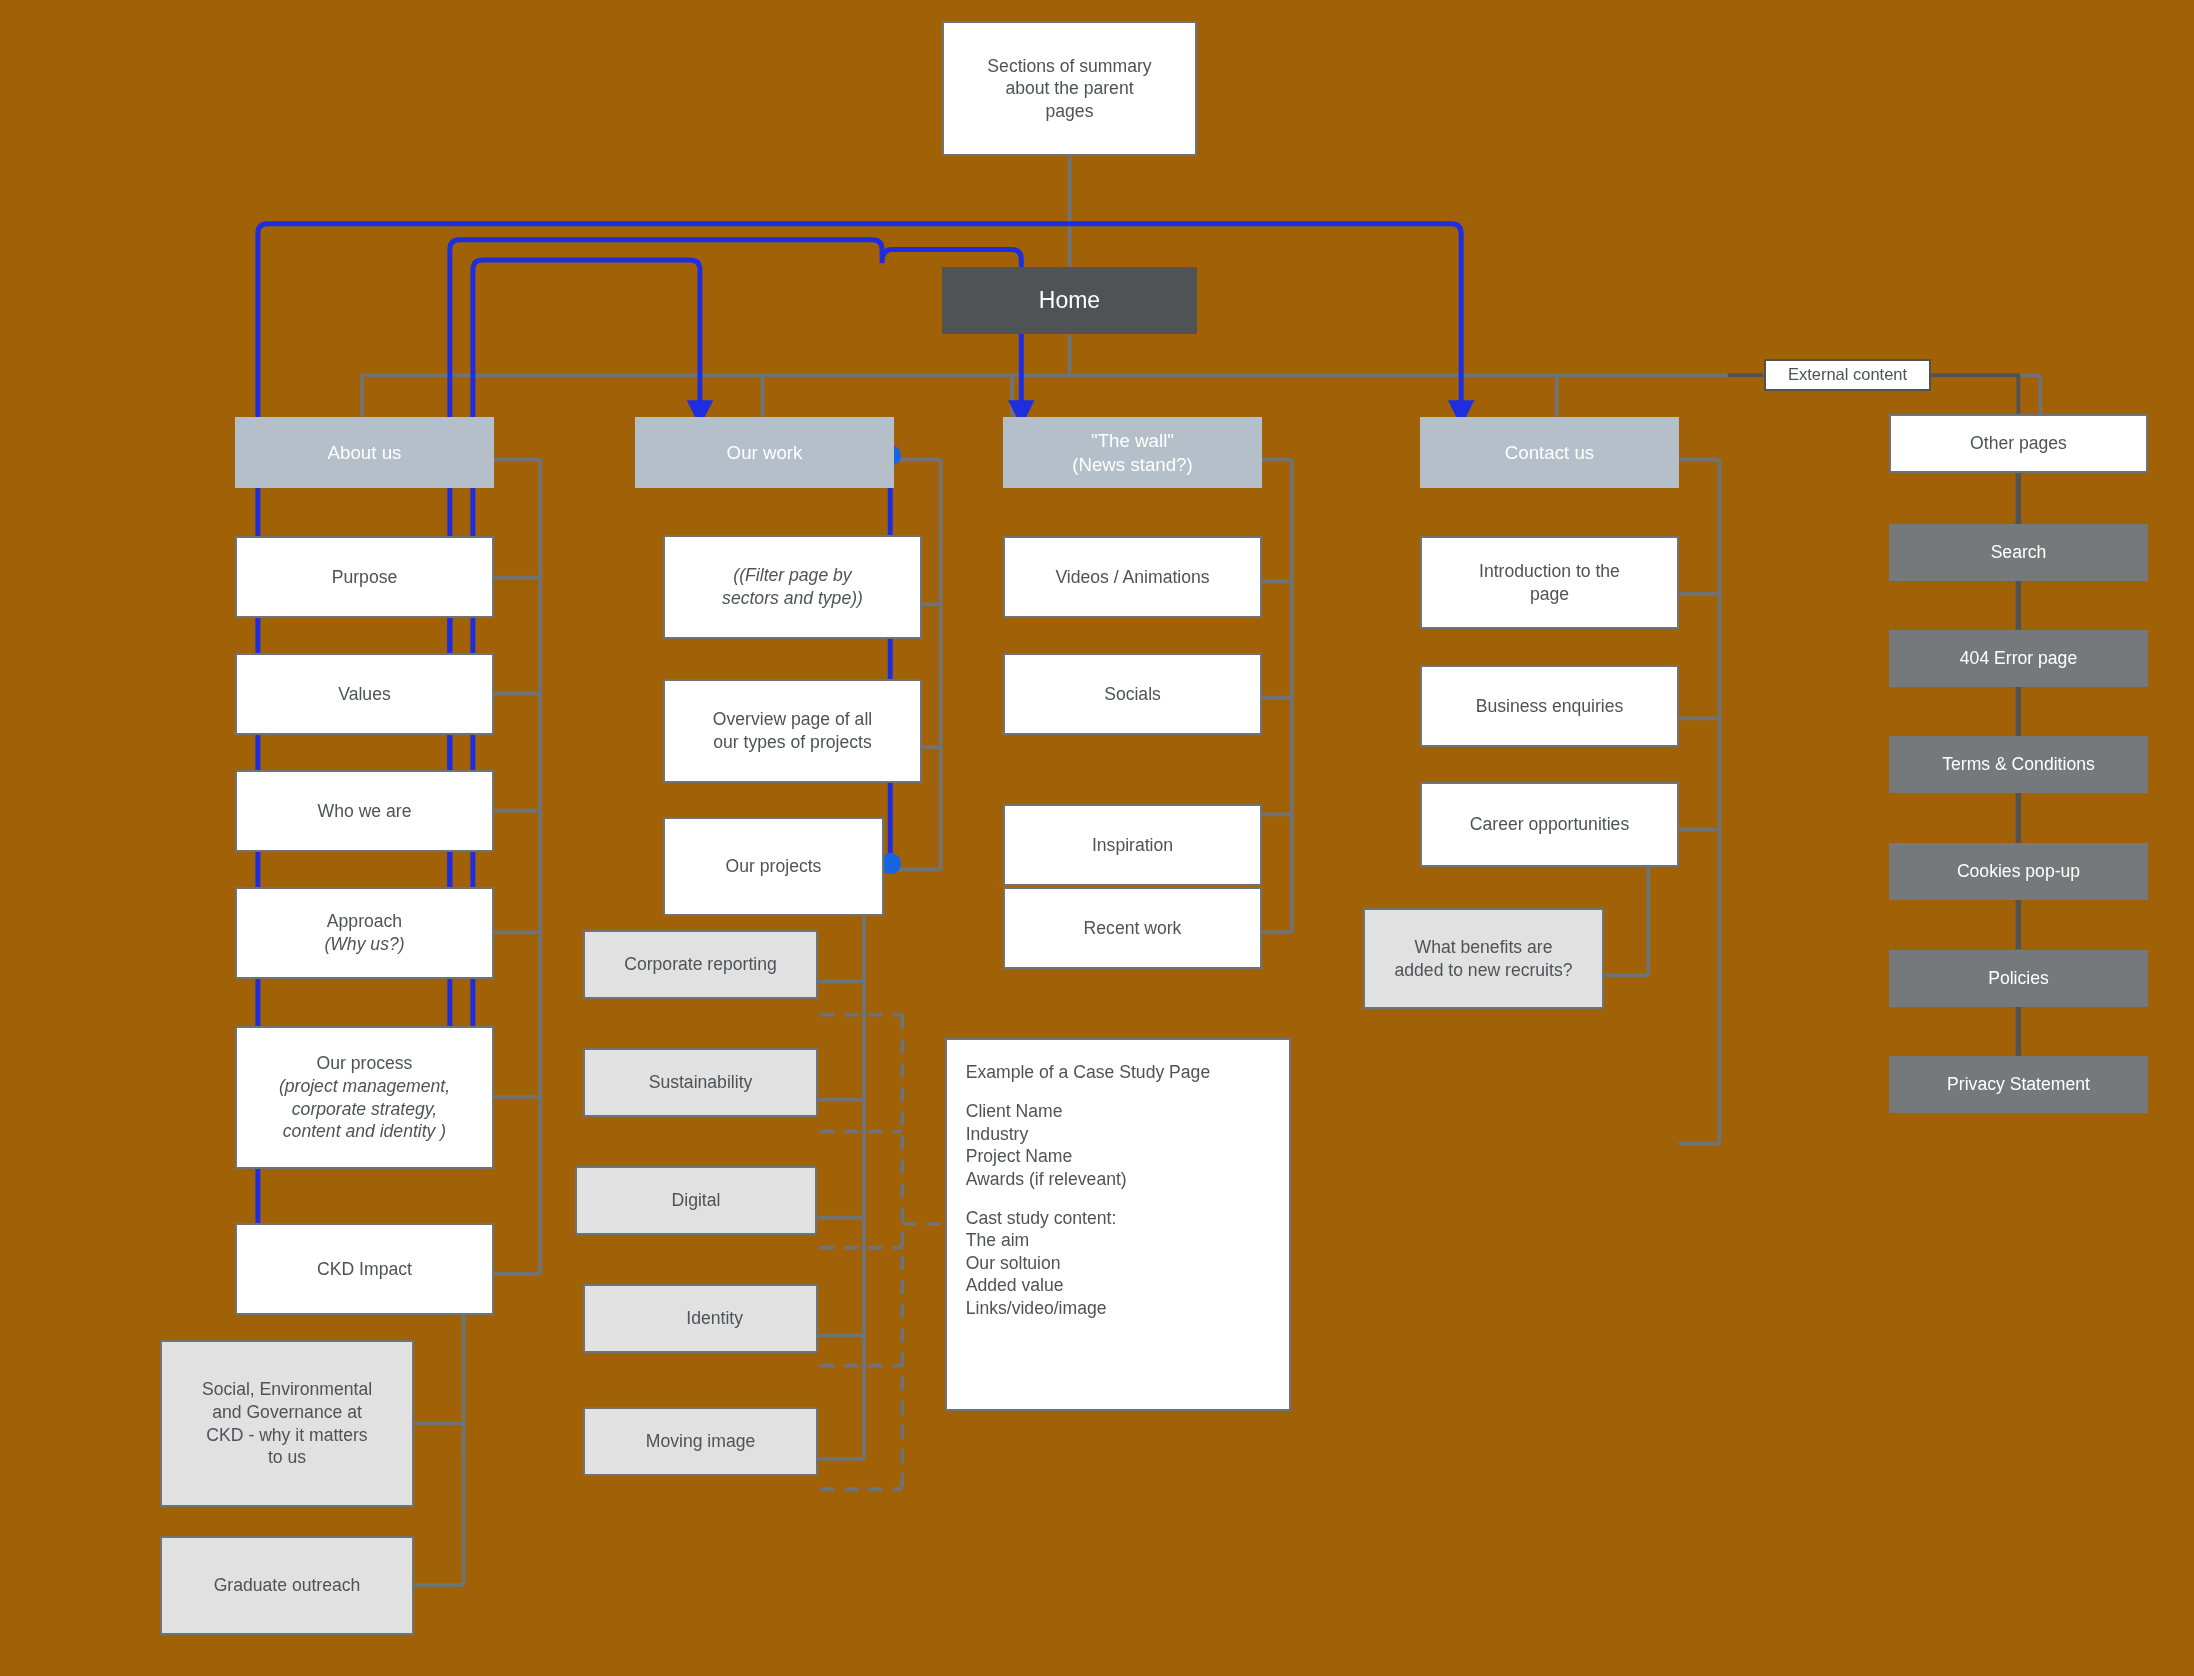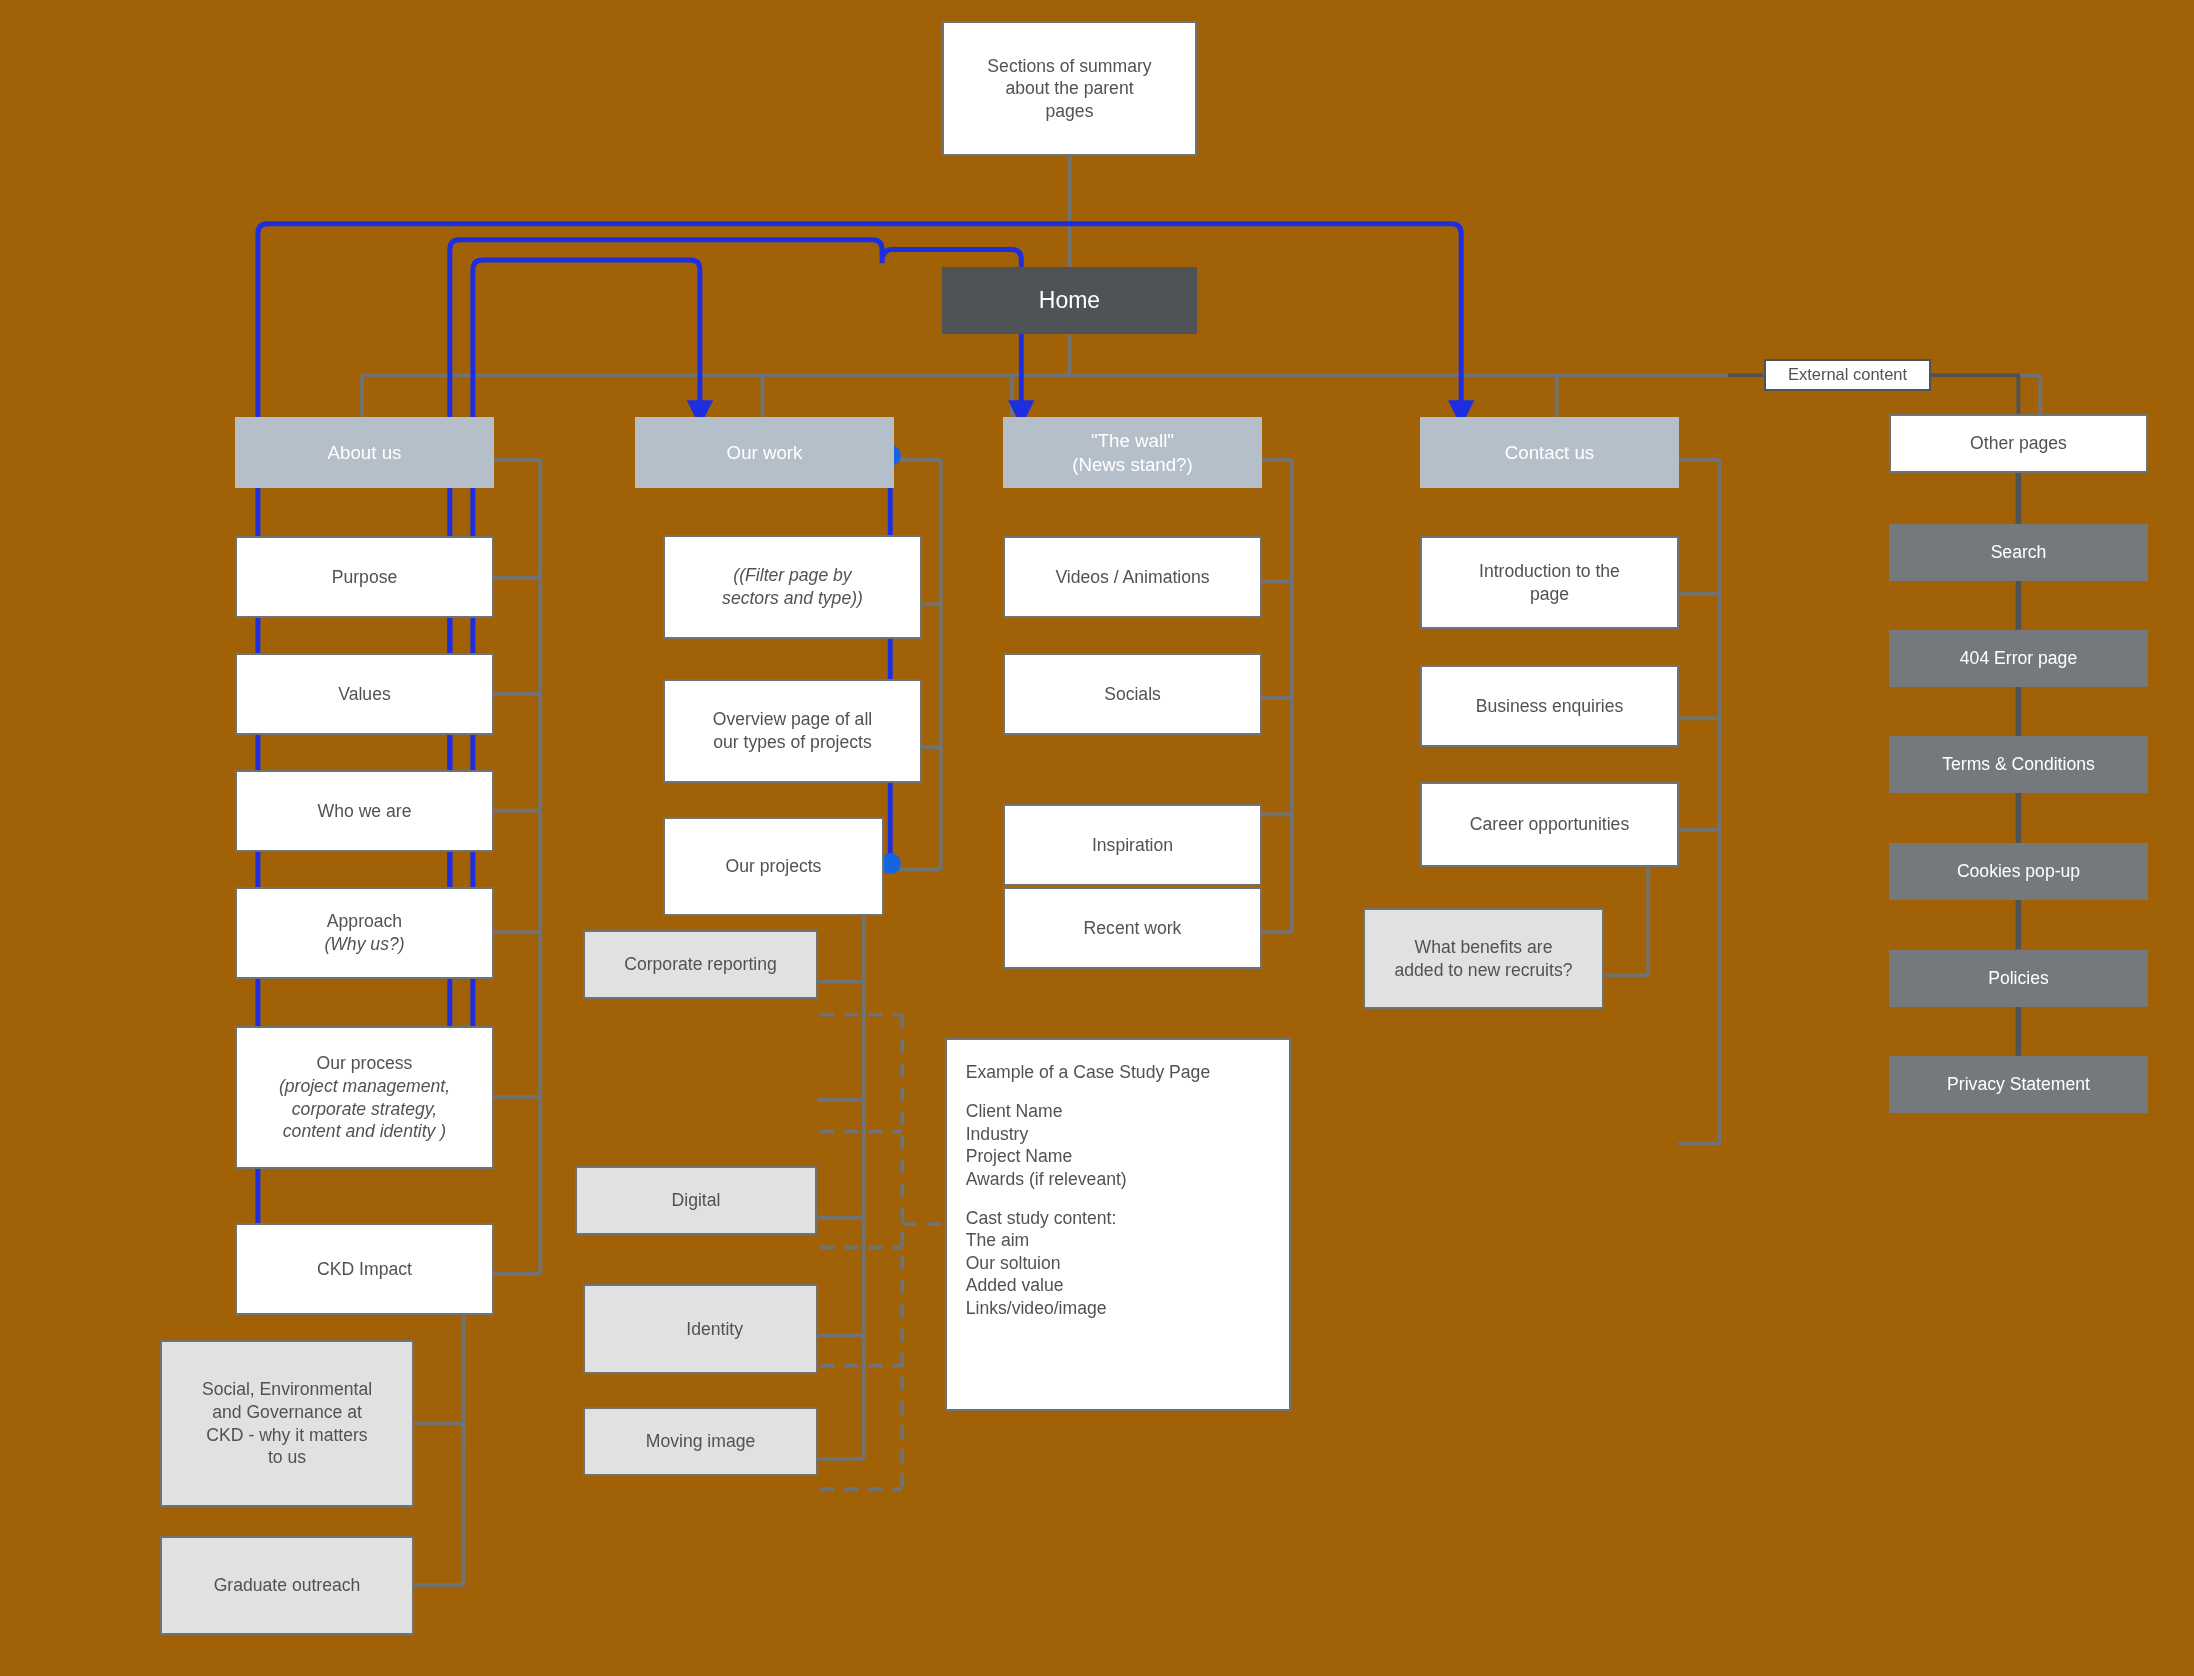--- a/index.html
+++ b/index.html
@@ -193,22 +193,23 @@
 to us</div>
   <div class="node n-gray t-node" style="left:160px;top:1536px;width:254px;height:99px;">Graduate outreach</div>
 
   <div class="node n-plain t-node ital" style="left:663px;top:535px;width:259px;height:104px;white-space:pre-line;">((Filter page by
 sectors and type))</div>
   <div class="node n-plain t-node" style="left:663px;top:679px;width:259px;height:104px;white-space:pre-line;">Overview page of all
 our types of projects</div>
   <div class="node n-plain t-node" style="left:663px;top:817px;width:221px;height:99px;">Our projects</div>
 
   <div class="node n-gray t-node" style="left:583px;top:930px;width:235px;height:69px;">Corporate reporting</div>
+  <div class="node n-gray t-node" style="left:583px;top:1048px;width:235px;height:69px;">Sustainability</div>
   <div class="node n-gray t-node" style="left:575px;top:1166px;width:242px;height:69px;">Digital</div>
-  <div class="node n-gray t-node" style="left:583px;top:1284px;width:235px;height:90px;padding-left:36px;">Identity</div>
+  <div class="node n-gray t-node" style="left:583px;top:1284px;width:235px;height:69px;padding-left:36px;">Identity</div>
   <div class="node n-gray t-node" style="left:583px;top:1407px;width:235px;height:69px;">Moving image</div>
 
   <div class="node n-plain align-left t-node" style="left:945px;top:1038px;width:346px;height:373px;align-items:flex-start;padding:21px 18.7px;flex-direction:column;">
     <div style="margin-bottom:16.5px;">Example of a Case Study Page</div>
     <div>Client Name</div>
     <div>Industry</div>
     <div>Project Name</div>
     <div style="margin-bottom:16.5px;">Awards (if releveant)</div>
     <div>Cast study content:</div>
     <div>The aim</div>

